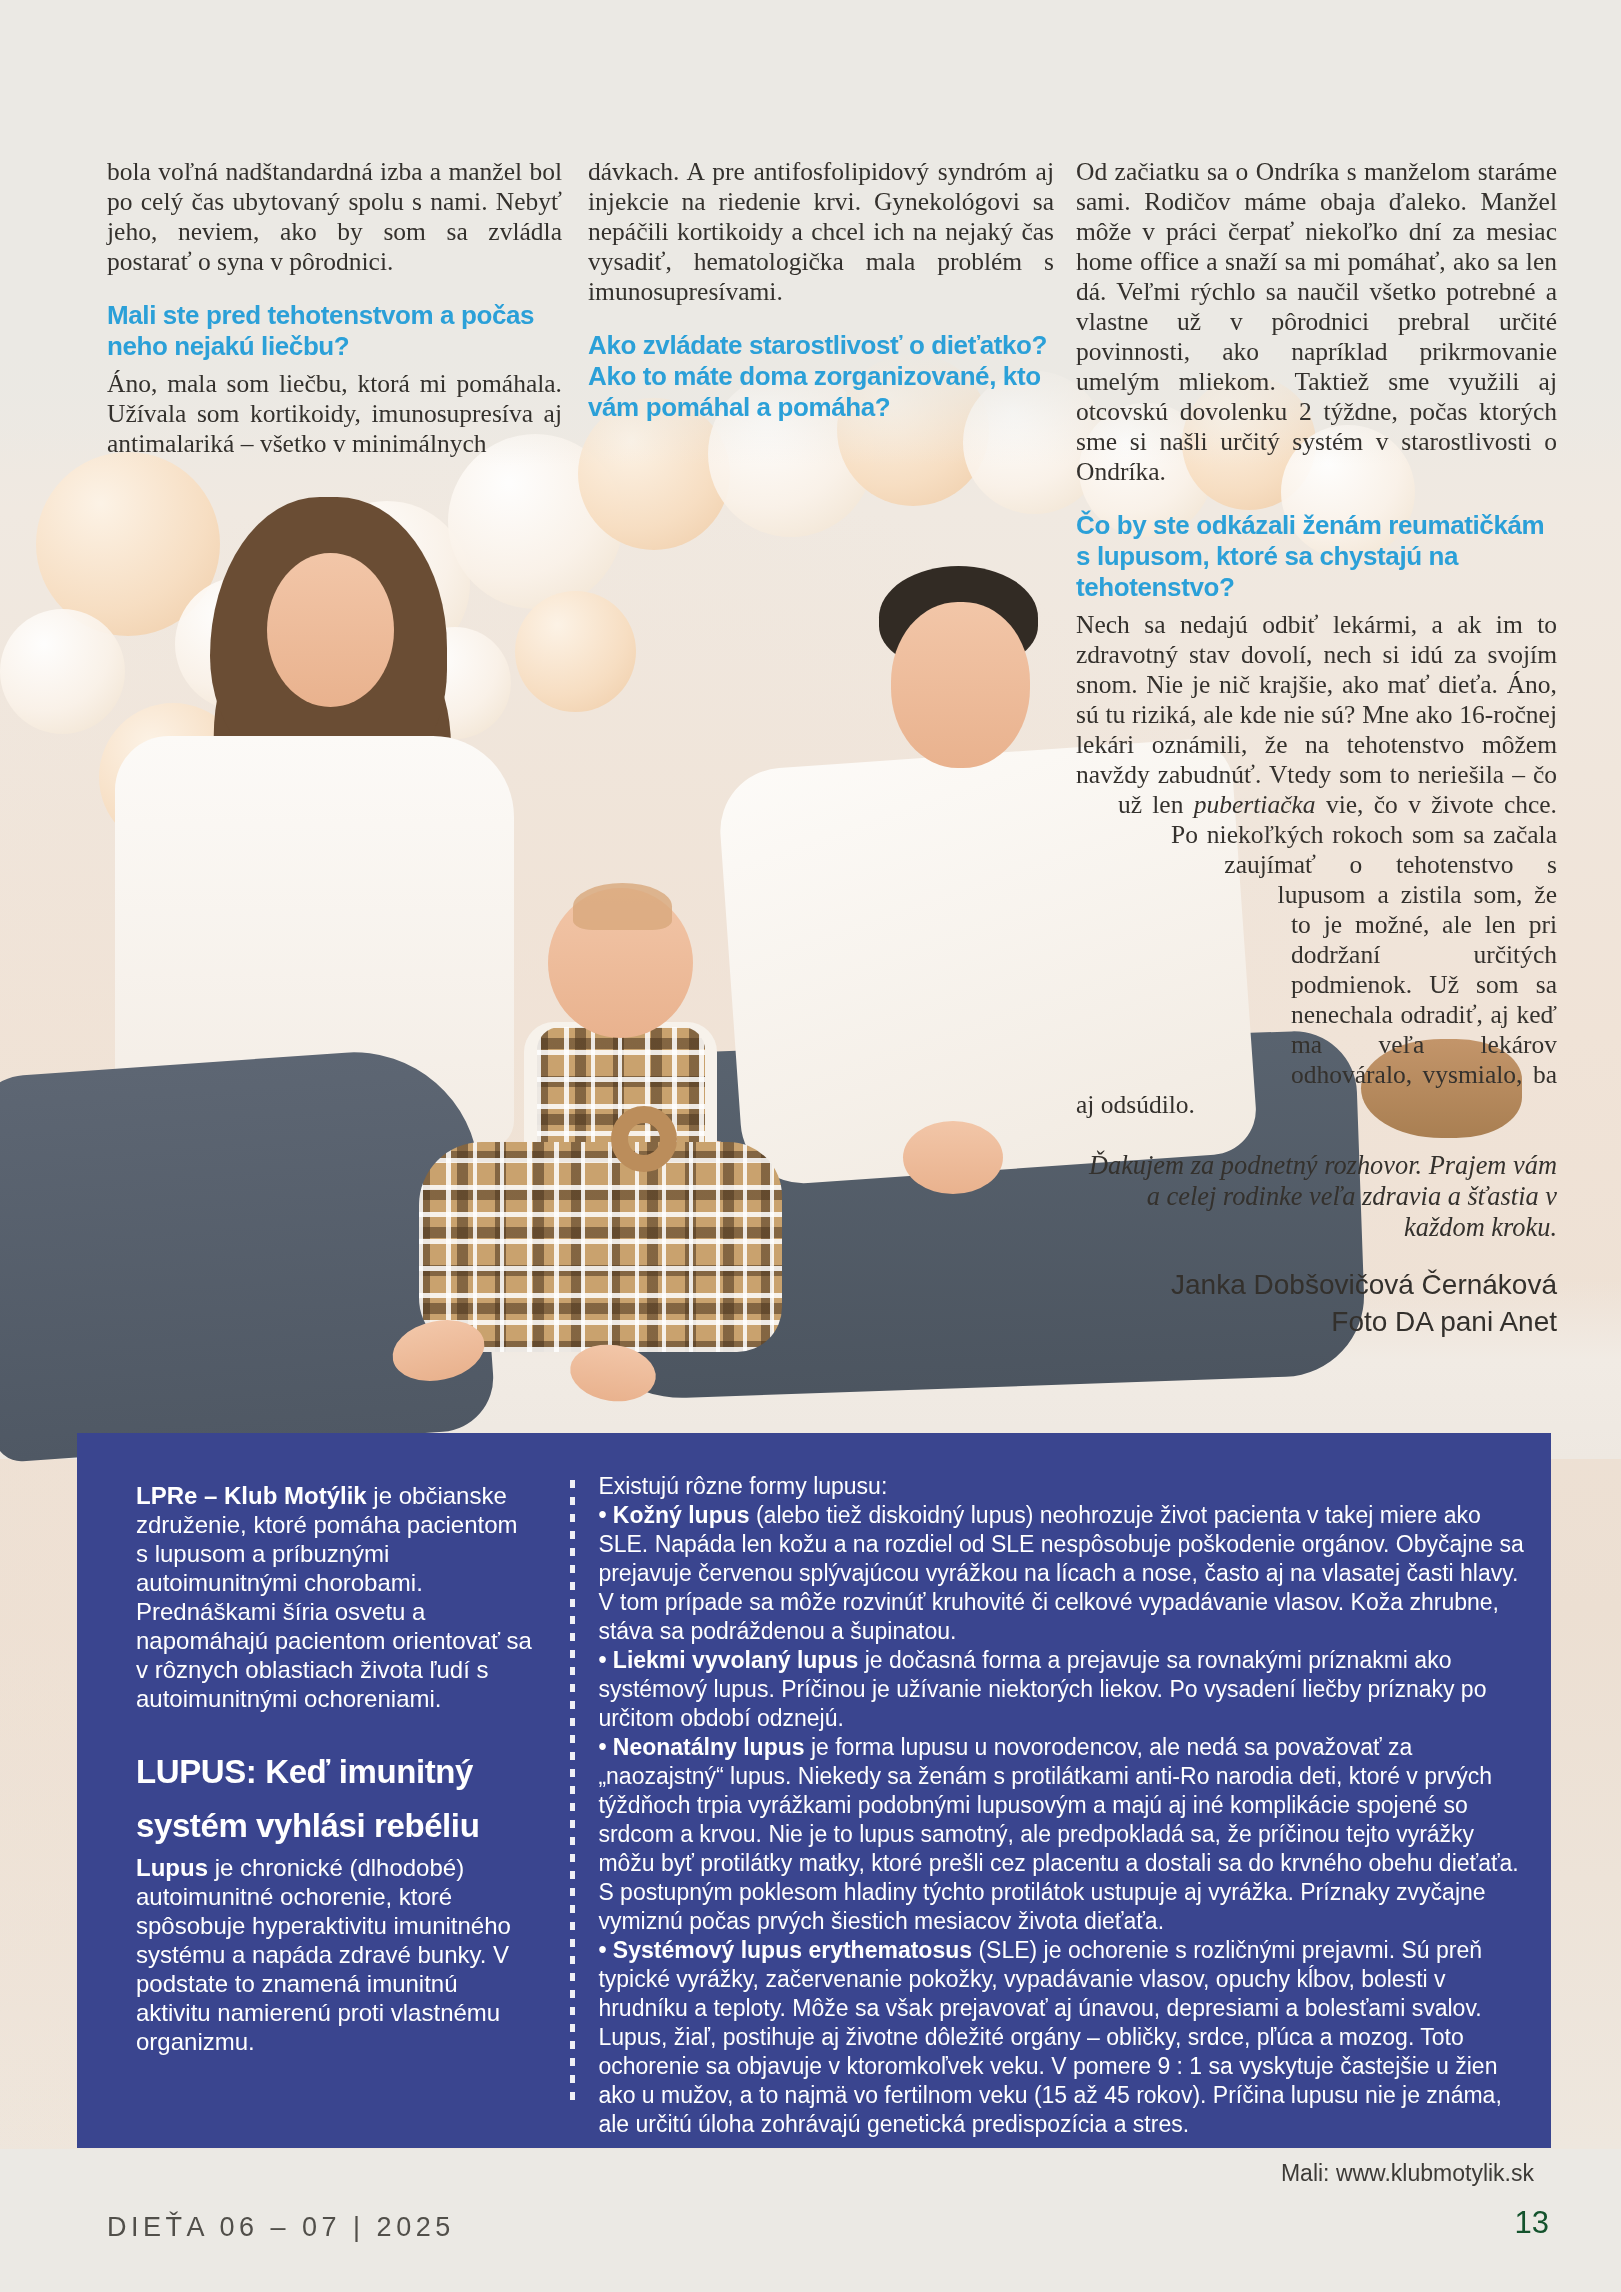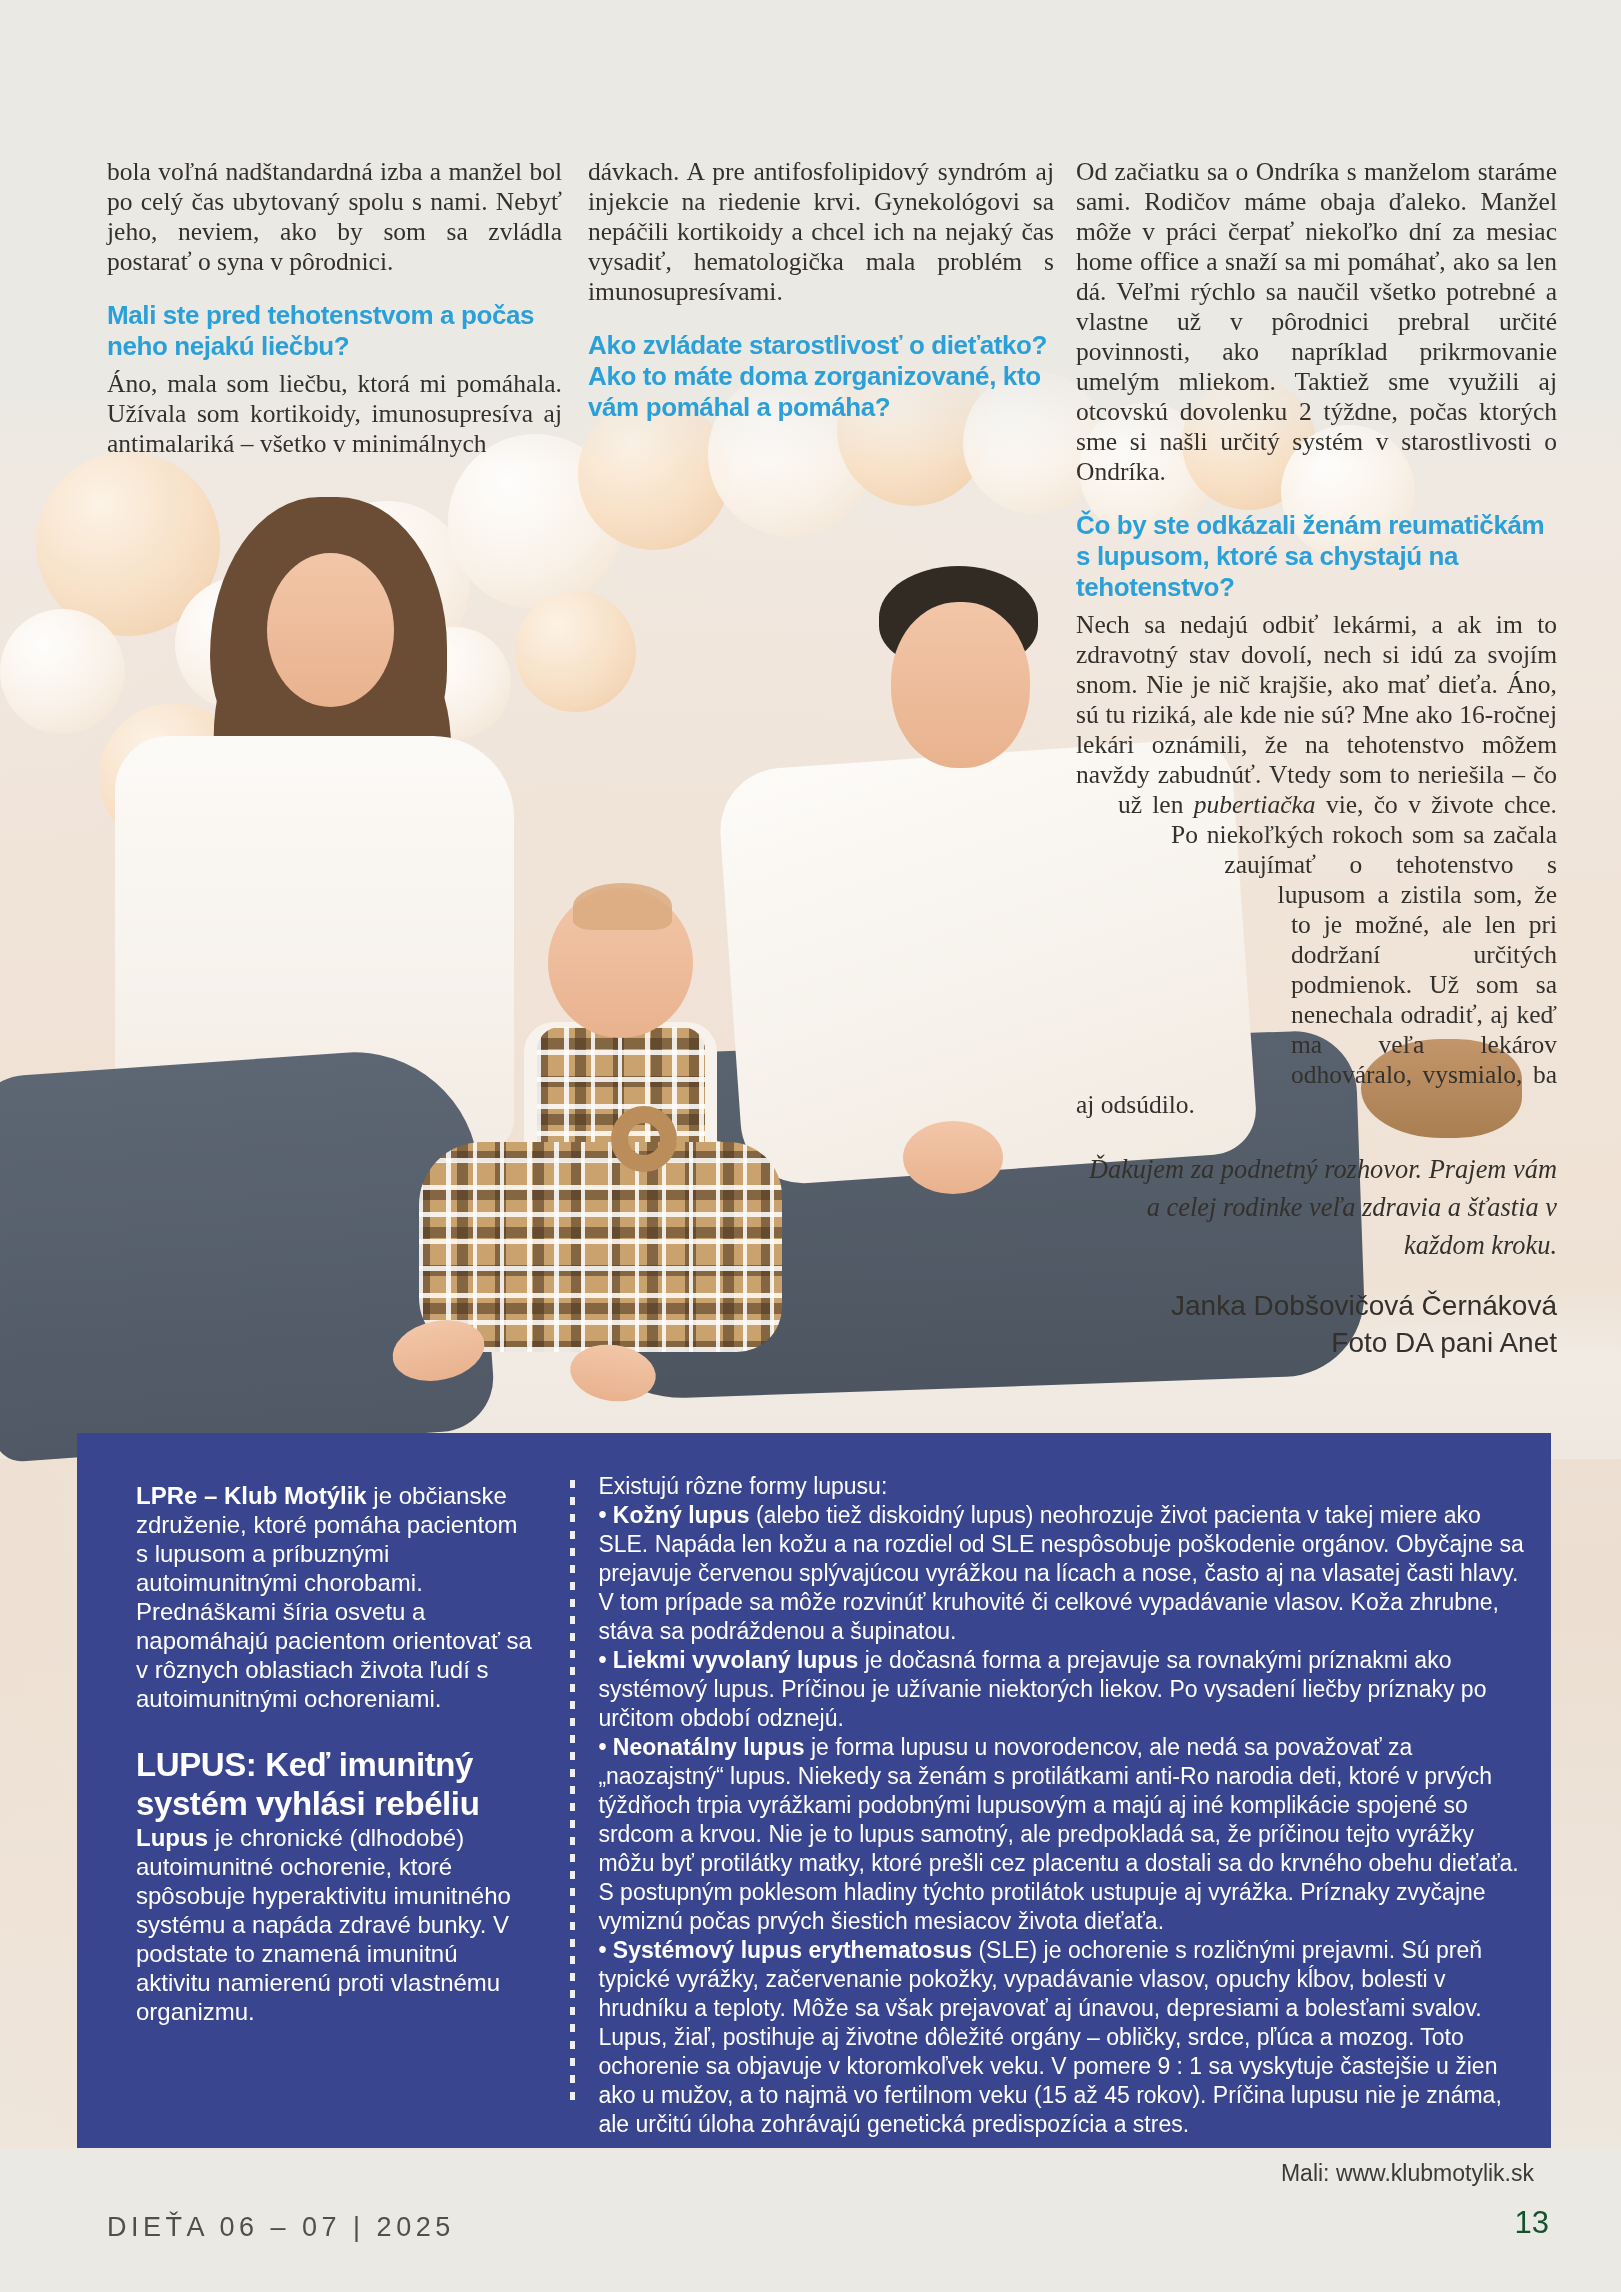--- a/index.html
+++ b/index.html
@@ -68,33 +68,33 @@
   
   .col{position:absolute;top:157px;z-index:5;}
   .col1{left:107px;width:455px;}
   .col2{left:588px;width:466px;}
   .col3{left:1076px;width:481px;}
   .serif-p{font-family:"Liberation Serif",serif;font-size:25.5px;line-height:30px;color:#34312d;text-align:justify;margin:0;}
   .q{font-family:"Liberation Sans",sans-serif;font-weight:700;font-size:26px;line-height:31px;color:#2ba0d8;margin:23px 0 7.2px 0;text-align:left;letter-spacing:-0.4px;}
   .q:first-child{margin-top:0;}
   .wrapshape{float:left;width:215px;height:466px;shape-outside:polygon(0 40%, 100% 66%, 100% 100%, 0 100%);}
   .em-i{font-style:italic;}
-  .thanks{clear:both;margin-top:30px;text-align:right;font-style:italic;font-size:26.4px;line-height:38px;color:#34312d;}
+  .thanks{clear:both;margin-top:30px;text-align:right;font-style:italic;font-size:26.4px;line-height:31px;color:#34312d;}
   .byline{margin-top:23px;text-align:right;font-family:"Liberation Sans",sans-serif;font-size:28px;line-height:37px;color:#33302c;}
 
   
   .infobox{position:absolute;left:77px;top:1433px;width:1474px;height:715px;background:#3a458f;z-index:8;display:flex;box-sizing:border-box;}
   .ib-left{width:493px;box-sizing:border-box;padding:48px 34px 4px 59px;}
   .ib-divider{width:5.4px;margin-top:47px;margin-bottom:39px;
     background:repeating-linear-gradient(to bottom, rgba(255,255,255,.92) 0 8px, transparent 8px 17px);}
   .ib-right{flex:1;box-sizing:border-box;padding:39px 19.7px 0 23px;}
   .bx{font-family:"Liberation Sans",sans-serif;color:#ffffff;}
   .ib-left p{font-size:24px;line-height:29px;margin:0;text-align:left;}
   .ib-links{margin-top:23px;font-weight:700;font-size:24px;line-height:29px;}
-  .ib-heading{margin-top:32px;font-weight:700;font-size:33px;line-height:39px;letter-spacing:-0.4px;}
+  .ib-heading{margin-top:32px;font-weight:700;font-size:33px;line-height:54px;letter-spacing:-0.4px;}
   .ib-body{margin-top:9px;}
   .ib-right p{font-size:23px;line-height:29px;margin:0;text-align:left;}
   b.wt{font-weight:700;}
 
   
   .source{position:absolute;right:88px;top:2160px;z-index:9;font-family:"Liberation Sans",sans-serif;font-size:23px;color:#3d3b37;}
   .footer-left{position:absolute;left:107px;top:2212px;z-index:9;font-family:"Liberation Sans",sans-serif;font-size:27px;letter-spacing:4.5px;color:#514f4a;}
   .page-num{position:absolute;right:73px;top:2205px;z-index:9;font-family:"Liberation Sans",sans-serif;font-size:31px;color:#14532d;}
 </style>
 </head>

